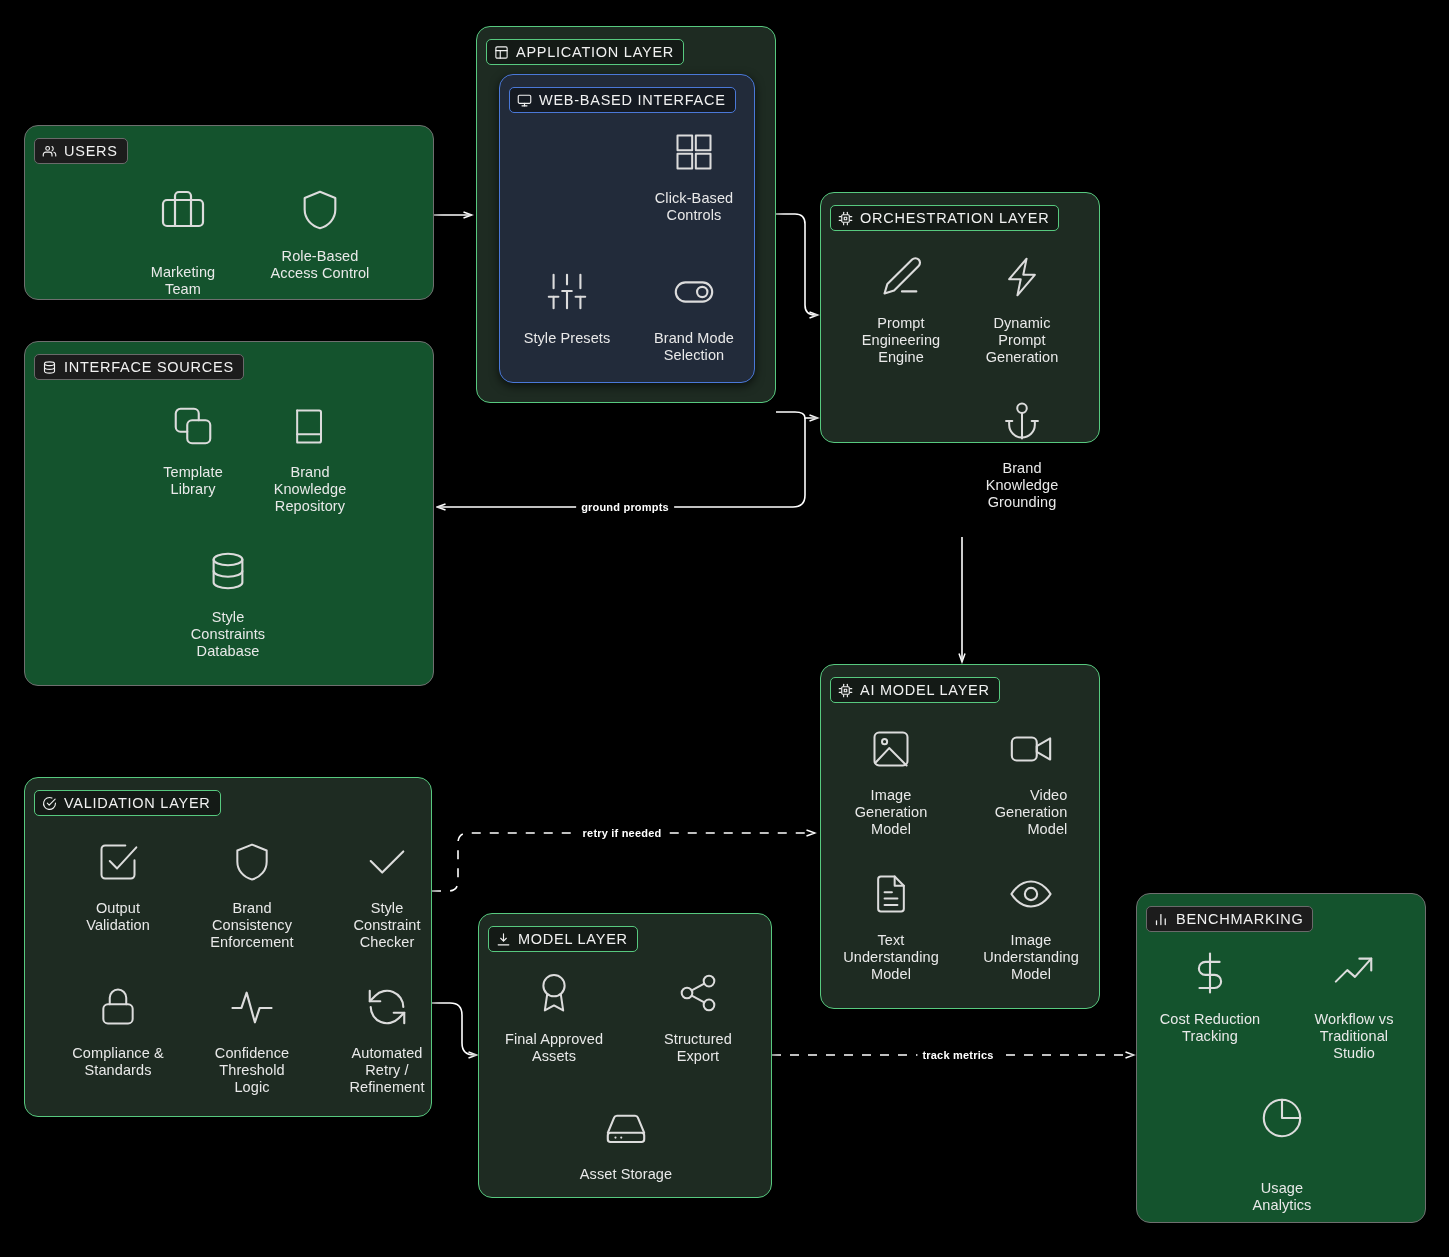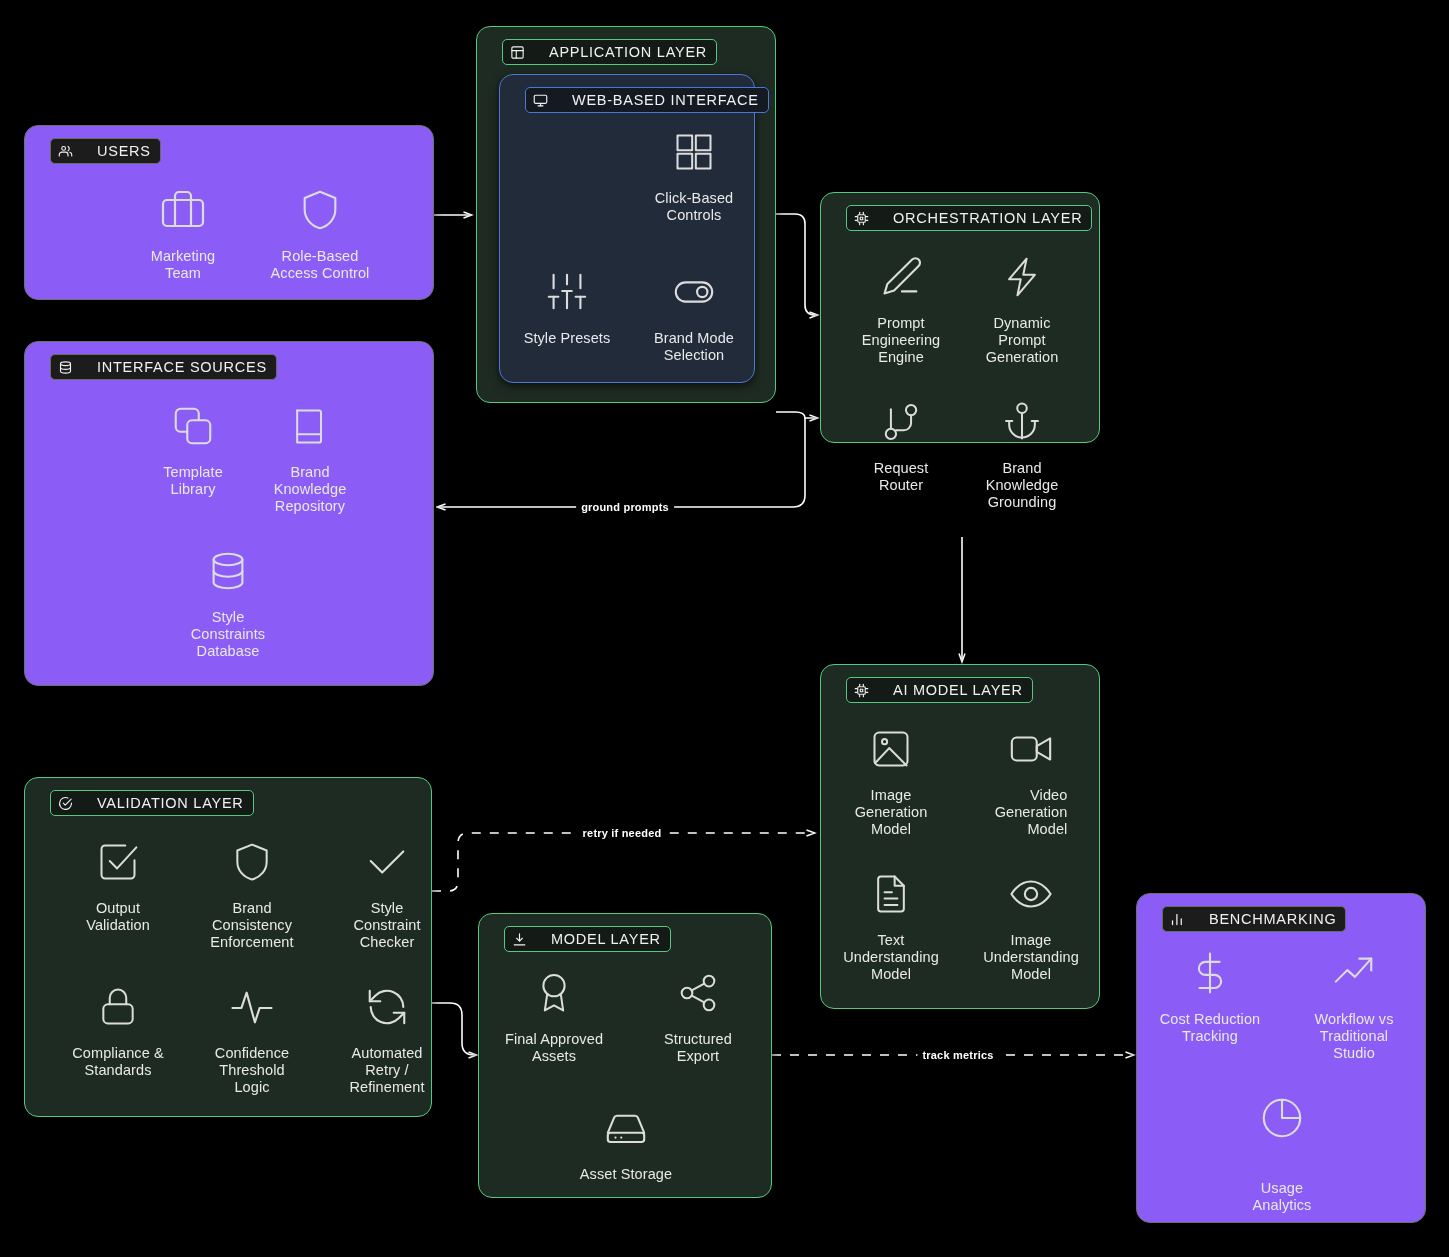--- a/index.html
+++ b/index.html
@@ -8,27 +8,27 @@
     font-family:"Liberation Sans","DejaVu Sans",sans-serif;
     color:#e8e8e8;
   }
   #stage{position:absolute;inset:0;}
 
   
   .panel{
     position:absolute;border-radius:14px;box-sizing:border-box;
     box-shadow:0 3px 10px rgba(0,0,0,.65);
   }
-  .panel.gray{background:#8b5cf6;border:1.6px solid #6f6f6f;}
+  .panel.gray{background:#14532d;border:1.6px solid #6f6f6f;}
   .panel.green{background:#1e2b22;border:1.6px solid #57c97f;}
   .panel.blue{background:#222b3a;border:1.6px solid #4a78d8;}
 
   .chip{
-    position:absolute;top:12px;left:25px;
-    display:flex;align-items:center;gap:24px;
+    position:absolute;top:12px;left:9px;
+    display:flex;align-items:center;gap:7px;
     padding:4px 9px 4px 7px;border-radius:5px;
     font-size:14.5px;letter-spacing:.75px;font-weight:400;
     color:#f1f1f1;white-space:nowrap;
   }
   .panel.gray > .chip{background:#1c1c1c;border:1px solid #6a6a6a;}
   .panel.green > .chip{background:#141a16;border:1px solid #57c97f;}
   .panel.blue  > .chip{background:#151a22;border:1px solid #4a78d8;}
   .chip svg{display:block}
 
   
@@ -93,21 +93,21 @@
         <svg width="15" height="15" viewBox="0 0 24 24" fill="none" stroke="#f1f1f1" stroke-width="1.8" stroke-linecap="round" stroke-linejoin="round">
           <path d="M16 19v-2a4 4 0 0 0-4-4H6a4 4 0 0 0-4 4v2"></path>
             <circle cx="9" cy="7" r="3"></circle>
           <path d="M22 19v-2a4 4 0 0 0-3-3.87"></path>
             <path d="M16 4.13A4 4 0 0 1 16 11"></path>
         </svg>
       </span>
       <span>USERS</span>
     </div>
 
-    <div class="node" style="left:83px;top:55px;">
+    <div class="node" style="left:83px;top:55px;gap:16px;">
       <span class="glyph">
         <svg width="48" height="48" viewBox="0 0 24 24" fill="none" stroke="#dcdcdc" stroke-width="1.1" stroke-linecap="round" stroke-linejoin="round">
           <rect x="2" y="7" width="20" height="13" rx="2"></rect>
             <path d="M8 7V5a2 2 0 0 1 2-2h4a2 2 0 0 1 2 2v2"></path>
           <path d="M8 7v13"></path>
             <path d="M16 7v13"></path>
         </svg>
       </span>
       <span class="label">Marketing<br>Team</span>
     </div>
@@ -264,31 +264,20 @@
 
     <div class="node" style="left:126px;top:55px;">
       <span class="glyph">
         <svg width="44" height="44" viewBox="0 0 24 24" fill="none" stroke="#dcdcdc" stroke-width="1.1" stroke-linecap="round" stroke-linejoin="round">
           <path d="M14.5 2 L5 13.2 L11.3 13.2 L9.5 22 L19 10.8 L12.7 10.8 Z"></path>
         </svg>
       </span>
       <span class="label">Dynamic<br>Prompt<br>Generation</span>
     </div>
 
-    <div class="node" style="left:5px;top:200px;">
-      <span class="glyph">
-        <svg width="44" height="44" viewBox="0 0 24 24" fill="none" stroke="#dcdcdc" stroke-width="1.1" stroke-linecap="round" stroke-linejoin="round">
-          <circle cx="6.5" cy="18.5" r="2.8"></circle>
-            <circle cx="17.5" cy="5.5" r="2.8"></circle>
-          <path d="M6.5 15.7V5"></path>
-            <path d="M17.5 8.3v4.2a4 4 0 0 1-4 4H9.3"></path>
-        </svg>
-      </span>
-      <span class="label">Request<br>Router</span>
-    </div>
 
     <div class="node" style="left:126px;top:200px;">
       <span class="glyph">
         <svg width="44" height="44" viewBox="0 0 24 24" fill="none" stroke="#dcdcdc" stroke-width="1.1" stroke-linecap="round" stroke-linejoin="round">
           <circle cx="12" cy="4.5" r="2.6"></circle>
             <path d="M12 7.1V21"></path>
           <path d="M5 11.5v2a7 7 0 0 0 14 0v-2"></path>
             <path d="M3.3 11.5h3.4"></path>
             <path d="M17.3 11.5h3.4"></path>
         </svg>

